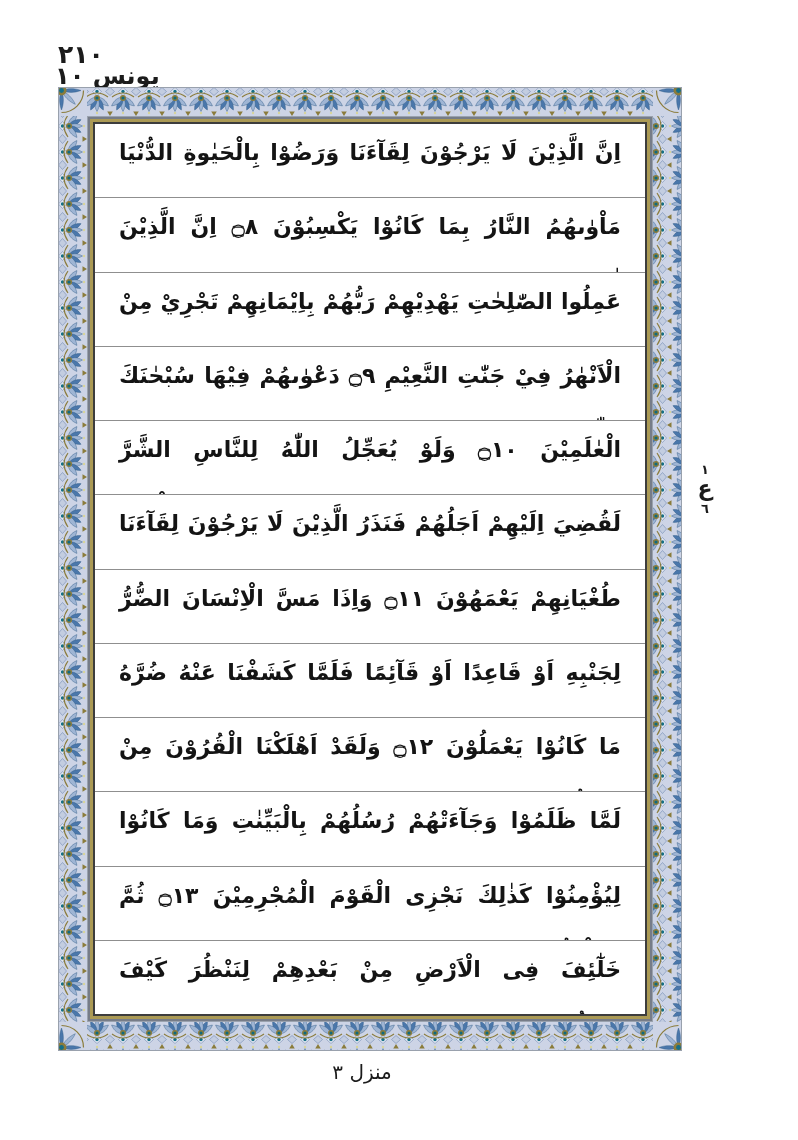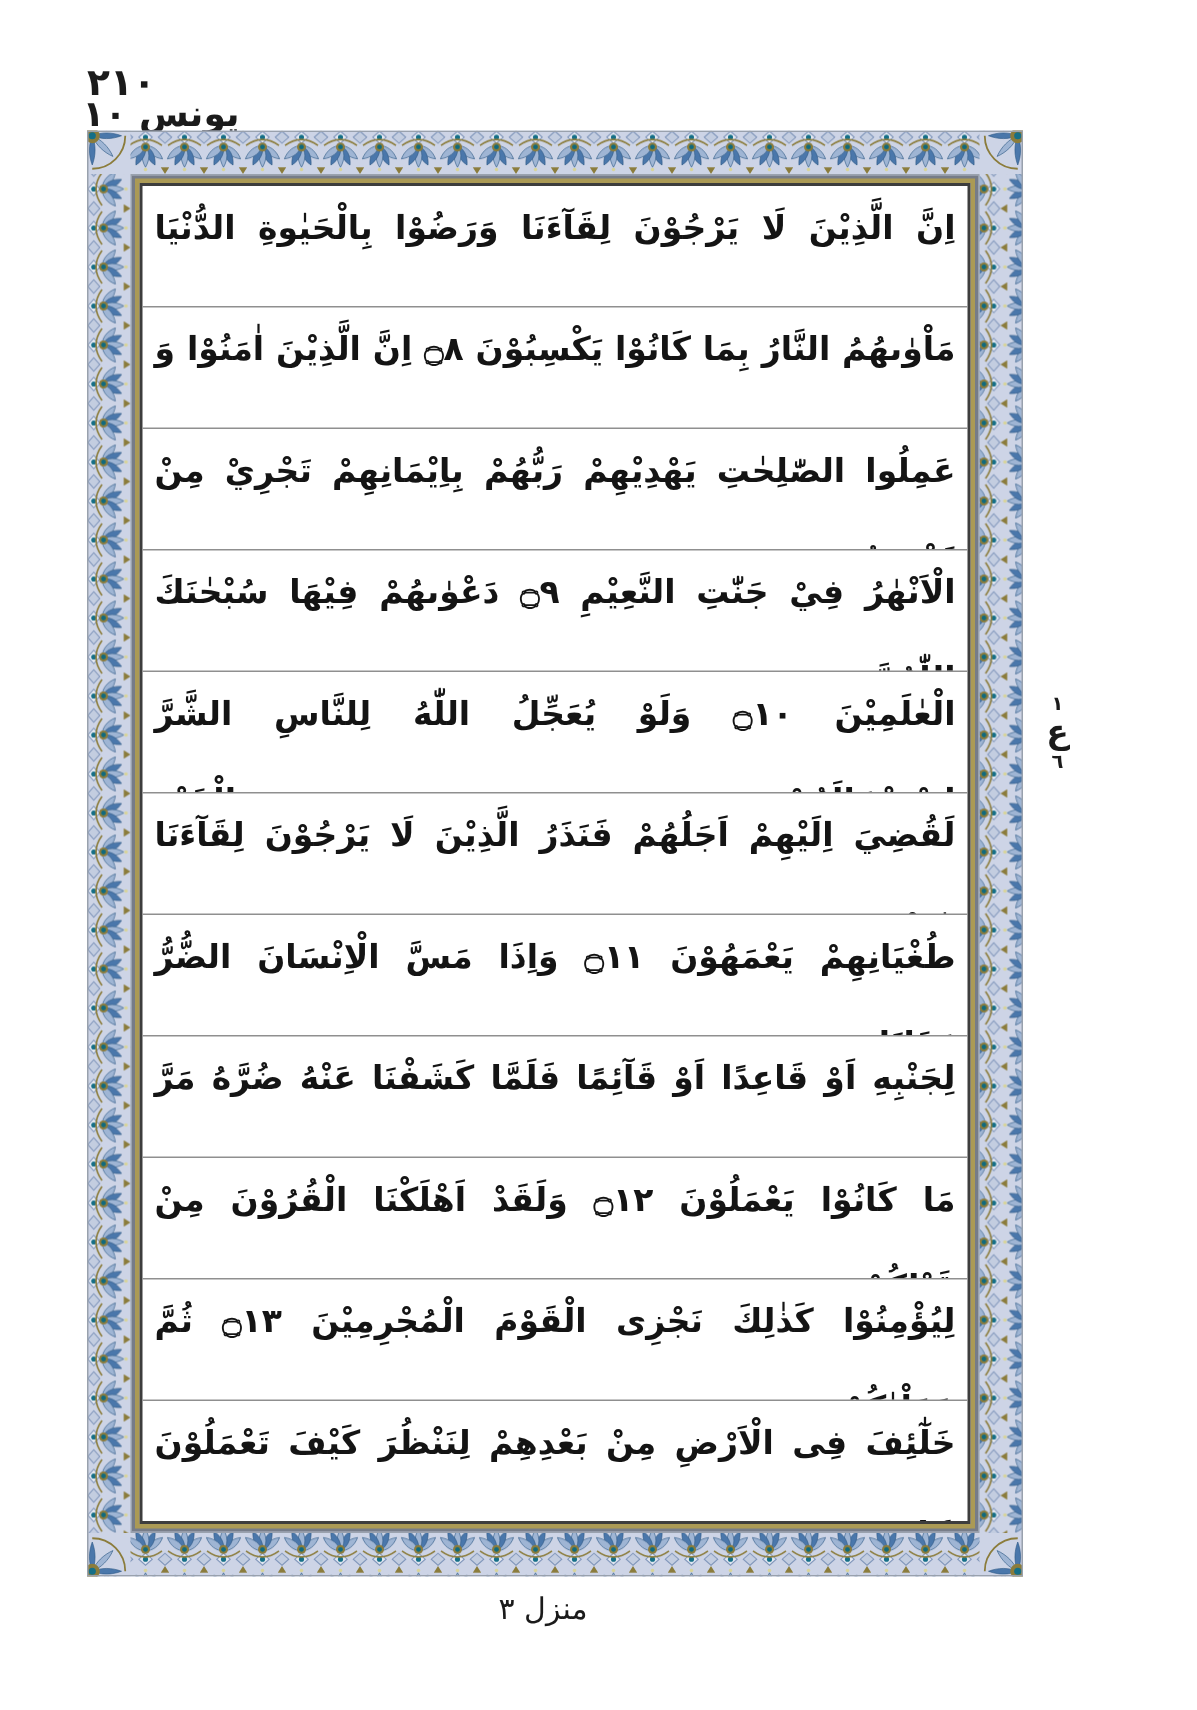--- a/index.html
+++ b/index.html
@@ -31,21 +31,21 @@
   }
   .line{
     flex:1 1 0;min-height:0;
     border-bottom:1px solid #8f8f8f;
     direction:rtl;
     text-align:justify;
     -moz-text-align-last:justify;
     text-align-last:justify;
     font-size:22px;font-weight:700;color:#141414;
     line-height:58px;
-    padding:0 8px;
+    padding:0 24px;
     overflow:hidden;
     white-space:normal;
   }
   .line:last-child{border-bottom:none;}
 
   
   .ruku{
     position:absolute;left:691px;top:462px;width:28px;
     text-align:center;color:#1b1b1b;direction:rtl;
   }
@@ -124,20 +124,21 @@
     <div class="text-area">
       <div class="line">اِنَّ الَّذِيْنَ لَا يَرْجُوْنَ لِقَآءَنَا وَرَضُوْا بِالْحَيٰوةِ الدُّنْيَا</div>
       <div class="line">مَاْوٰىهُمُ النَّارُ بِمَا كَانُوْا يَكْسِبُوْنَ ۝٨ اِنَّ الَّذِيْنَ اٰمَنُوْا وَ</div>
       <div class="line">عَمِلُوا الصّٰلِحٰتِ يَهْدِيْهِمْ رَبُّهُمْ بِاِيْمَانِهِمْ تَجْرِيْ مِنْ تَحْتِهِمُ</div>
       <div class="line">الْاَنْهٰرُ فِيْ جَنّٰتِ النَّعِيْمِ ۝٩ دَعْوٰىهُمْ فِيْهَا سُبْحٰنَكَ اللّٰهُمَّ وَ</div>
       <div class="line">الْعٰلَمِيْنَ ۝١٠ وَلَوْ يُعَجِّلُ اللّٰهُ لِلنَّاسِ الشَّرَّ اسْتِعْجَالَهُمْ بِالْخَيْرِ</div>
       <div class="line">لَقُضِيَ اِلَيْهِمْ اَجَلُهُمْ فَنَذَرُ الَّذِيْنَ لَا يَرْجُوْنَ لِقَآءَنَا فِيْ</div>
       <div class="line">طُغْيَانِهِمْ يَعْمَهُوْنَ ۝١١ وَاِذَا مَسَّ الْاِنْسَانَ الضُّرُّ دَعَانَا</div>
       <div class="line">لِجَنْبِهِ اَوْ قَاعِدًا اَوْ قَآئِمًا فَلَمَّا كَشَفْنَا عَنْهُ ضُرَّهُ مَرَّ</div>
       <div class="line">مَا كَانُوْا يَعْمَلُوْنَ ۝١٢ وَلَقَدْ اَهْلَكْنَا الْقُرُوْنَ مِنْ قَبْلِكُمْ</div>
+      <div class="line">لَمَّا ظَلَمُوْا وَجَآءَتْهُمْ رُسُلُهُمْ بِالْبَيِّنٰتِ وَمَا كَانُوْا</div>
       <div class="line">لِيُؤْمِنُوْا كَذٰلِكَ نَجْزِى الْقَوْمَ الْمُجْرِمِيْنَ ۝١٣ ثُمَّ جَعَلْنٰكُمْ</div>
       <div class="line">خَلٰٓئِفَ فِى الْاَرْضِ مِنْ بَعْدِهِمْ لِنَنْظُرَ كَيْفَ تَعْمَلُوْنَ ۝١٤</div>
     </div>
   </div>
 
   <div class="ruku">
     <span class="n">١</span>
     <span class="ain">ع</span>
     <span class="n">٦</span>
   </div>

